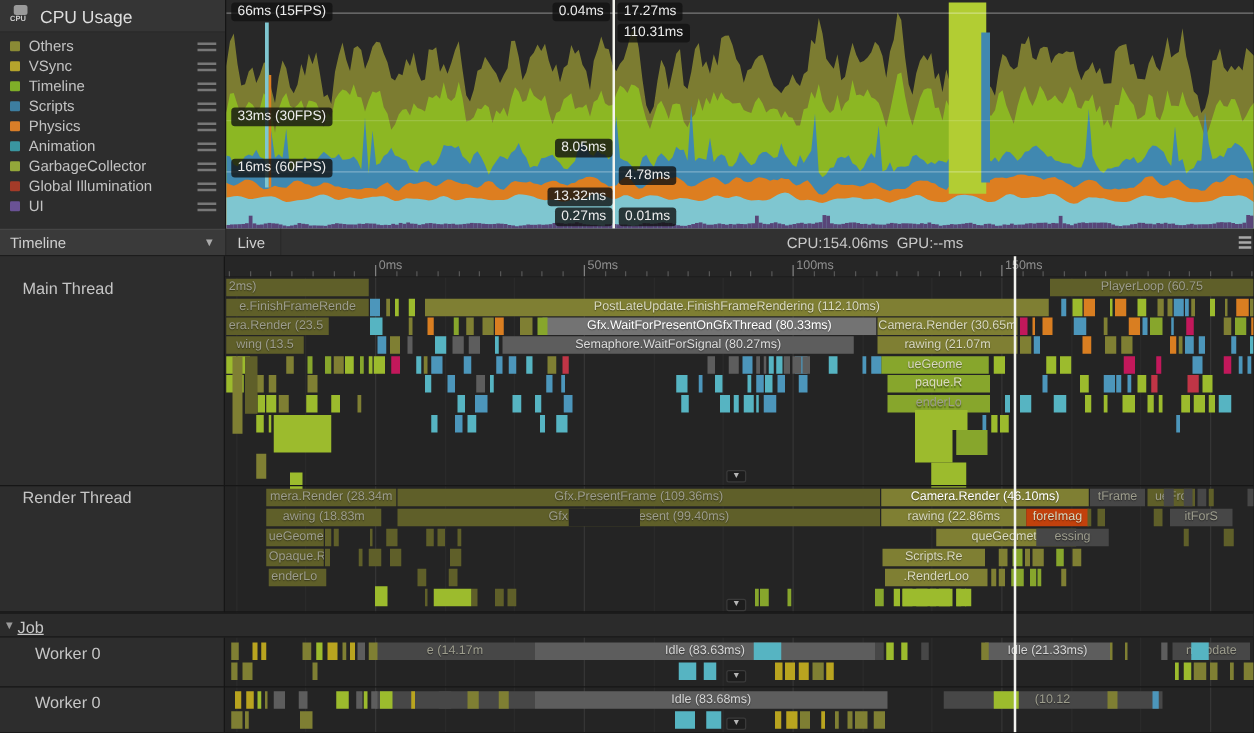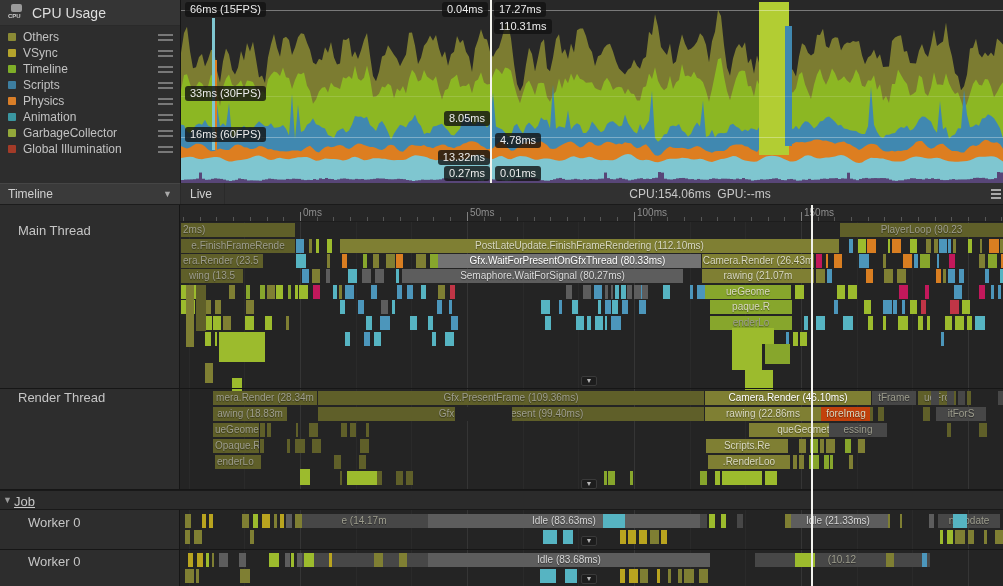--- a/index.html
+++ b/index.html
@@ -100,20 +100,25 @@
         <span class="leg-handle"></span>
       </div>
       <div class="leg-item">
         <span class="leg-sw" style="background: rgb(147, 168, 58);"></span>
         <span class="leg-lb">GarbageCollector</span>
         <span class="leg-handle"></span>
       </div>
       <div class="leg-item">
         <span class="leg-sw" style="background: rgb(163, 59, 40);"></span>
         <span class="leg-lb">Global Illumination</span>
+        <span class="leg-handle"></span>
+      </div>
+      <div class="leg-item">
+        <span class="leg-sw" style="background: rgb(106, 82, 149);"></span>
+        <span class="leg-lb">UI</span>
         <span class="leg-handle"></span>
       </div>
     </div>
 
   <div class="abs view-select">
     <span class="vlab">Timeline</span>
     <span class="caret">▼</span>
   </div>
 
   <div class="abs chart" id="chart"><svg width="823" height="183">
@@ -484,26 +489,26 @@
       <div class="gline" style="left: 343px; height: 364px; background: rgba(255, 255, 255, 0.03);"></div>
       <div class="gline" style="left: 398px; height: 364px; background: rgba(255, 255, 255, 0.03);"></div>
       <div class="gline" style="left: 454px; height: 364px; background: rgba(255, 255, 255, 0.08);"></div>
       <div class="gline" style="left: 510px; height: 364px; background: rgba(255, 255, 255, 0.03);"></div>
       <div class="gline" style="left: 565px; height: 364px; background: rgba(255, 255, 255, 0.03);"></div>
       <div class="gline" style="left: 621px; height: 364px; background: rgba(255, 255, 255, 0.08);"></div>
       <div class="gline" style="left: 677px; height: 364px; background: rgba(255, 255, 255, 0.03);"></div>
       <div class="gline" style="left: 732px; height: 364px; background: rgba(255, 255, 255, 0.03);"></div>
       <div class="gline" style="left: 788px; height: 364px; background: rgba(255, 255, 255, 0.08);"></div>
       <div class="bar left" style="left: 1px; top: 1px; width: 114px; background: rgb(95, 95, 41); color: rgb(157, 157, 141);">2ms)</div>
-      <div class="bar" style="left: 660px; top: 1px; width: 163px; background: rgb(95, 95, 41); color: rgb(157, 157, 141);">PlayerLoop (90.23</div>
+      <div class="bar" style="left: 660px; top: 1px; width: 163px; background: rgb(95, 95, 41); color: rgb(157, 157, 141);">PlayerLoop (60.75</div>
       <div class="bar" style="left: 1px; top: 17px; width: 114px; background: rgb(95, 95, 41); color: rgb(157, 157, 141);">e.FinishFrameRende</div>
       <div class="bar" style="left: 160px; top: 17px; width: 499px; background: rgb(127, 127, 51); color: rgb(216, 216, 192);">PostLateUpdate.FinishFrameRendering (112.10ms)</div>
       <div class="bar left" style="left: 1px; top: 32px; width: 82px; background: rgb(95, 95, 41); color: rgb(157, 157, 141);">era.Render (23.5</div>
       <div class="bar" style="left: 254px; top: 32px; width: 267px; background: #737373; color: rgb(255, 255, 255);">Gfx.WaitForPresentOnGfxThread (80.33ms)</div>
-      <div class="bar" style="left: 522px; top: 32px; width: 112px; background: rgb(127, 127, 51); color: rgb(216, 216, 192);">Camera.Render (26.43m</div>
+      <div class="bar" style="left: 522px; top: 32px; width: 112px; background: rgb(127, 127, 51); color: rgb(216, 216, 192);">Camera.Render (30.65m</div>
       <div class="bar" style="left: 1px; top: 47px; width: 62px; background: rgb(95, 95, 41); color: rgb(157, 157, 141);">wing (13.5</div>
       <div class="bar" style="left: 222px; top: 47px; width: 281px; background: rgb(93, 93, 93); color: rgb(220, 220, 220);">Semaphore.WaitForSignal (80.27ms)</div>
       <div class="bar" style="left: 522px; top: 47px; width: 112px; background: rgb(127, 127, 51); color: rgb(216, 216, 192);">rawing (21.07m</div>
       <div class="bar" style="left: 525px; top: 63px; width: 86px; background: rgb(135, 166, 44); color: rgb(216, 216, 192);">ueGeome</div>
       <div class="bar" style="left: 530px; top: 78px; width: 82px; background: rgb(135, 166, 44); color: rgb(216, 216, 192);">paque.R</div>
       <div class="bar" style="left: 530px; top: 94px; width: 82px; background: rgb(135, 166, 44); color: rgb(157, 157, 141);">enderLo</div>
       <div class="bar" style="left: 116px; top: 17px; width: 8px; background: rgb(76, 150, 187);"></div>
       <div class="bar" style="left: 129px; top: 17px; width: 3px; background: rgb(127, 127, 51);"></div>
       <div class="bar" style="left: 136px; top: 17px; width: 3px; background: rgb(156, 187, 45);"></div>
       <div class="bar" style="left: 147px; top: 17px; width: 5px; background: rgb(156, 187, 45);"></div>
@@ -687,21 +692,21 @@
       <div class="bar" style="left: 552px; top: 106px; width: 42px; height: 16px; background: rgb(156, 187, 45);"></div>
       <div class="bar" style="left: 552px; top: 122px; width: 30px; height: 26px; background: rgb(156, 187, 45);"></div>
       <div class="bar" style="left: 565px; top: 148px; width: 28px; height: 20px; background: rgb(156, 187, 45);"></div>
       <div class="bar" style="left: 585px; top: 122px; width: 25px; height: 20px; background: rgb(135, 166, 44);"></div>
       <div class="arrowbtn" style="left: 401px; top: 154px;">▼</div>
       <div class="bar" style="left: 33px; top: 169px; width: 104px; background: rgb(95, 95, 41); color: rgb(157, 157, 141);">mera.Render (28.34m</div>
       <div class="bar" style="left: 138px; top: 169px; width: 386px; background: rgb(95, 95, 41); color: rgb(157, 157, 141);">Gfx.PresentFrame (109.36ms)</div>
       <div class="bar" style="left: 525px; top: 169px; width: 166px; background: rgb(127, 127, 51); color: rgb(255, 255, 255);">Camera.Render (46.10ms)</div>
       <div class="bar" style="left: 692px; top: 169px; width: 44px; background: rgb(71, 71, 71); color: rgb(157, 157, 141);">tFrame</div>
       <div class="bar" style="left: 738px; top: 169px; width: 38px; background: rgb(95, 95, 41); color: rgb(157, 157, 141);">ueFro</div>
-      <div class="bar" style="left: 33px; top: 185px; width: 74px; background: rgb(95, 95, 41); color: rgb(157, 157, 141);">awing (18.83m</div>
+      <div class="bar" style="left: 33px; top: 185px; width: 92px; background: rgb(95, 95, 41); color: rgb(157, 157, 141);">awing (18.83m</div>
       <div class="bar" style="left: 138px; top: 185px; width: 386px; background: rgb(95, 95, 41); color: rgb(157, 157, 141);">GfxDeviceVK.Present (99.40ms)</div>
       <div class="bar" style="left: 275px; top: 185px; width: 57px; background: rgb(36, 36, 36); color: rgb(216, 216, 192);"></div>
       <div class="bar" style="left: 525px; top: 185px; width: 116px; background: rgb(127, 127, 51); color: rgb(216, 216, 192);">rawing (22.86ms</div>
       <div class="bar" style="left: 641px; top: 185px; width: 50px; background: #c2410c; color: rgb(216, 216, 192);">foreImag</div>
       <div class="bar" style="left: 756px; top: 185px; width: 50px; background: rgb(71, 71, 71); color: rgb(157, 157, 141);">itForS</div>
       <div class="bar left" style="left: 33px; top: 201px; width: 46px; background: rgb(95, 95, 41); color: rgb(157, 157, 141);">ueGeome</div>
       <div class="bar" style="left: 525px; top: 201px; width: 112px; background: rgb(127, 127, 51); color: rgb(216, 216, 192); margin-left: 44px;">queGeometr</div>
       <div class="bar" style="left: 649px; top: 201px; width: 58px; background: rgb(71, 71, 71); color: rgb(157, 157, 141);">essing</div>
       <div class="bar left" style="left: 33px; top: 217px; width: 46px; background: rgb(95, 95, 41); color: rgb(157, 157, 141);">Opaque.R</div>
       <div class="bar" style="left: 526px; top: 217px; width: 82px; background: rgb(127, 127, 51); color: rgb(216, 216, 192);">Scripts.Re</div>

